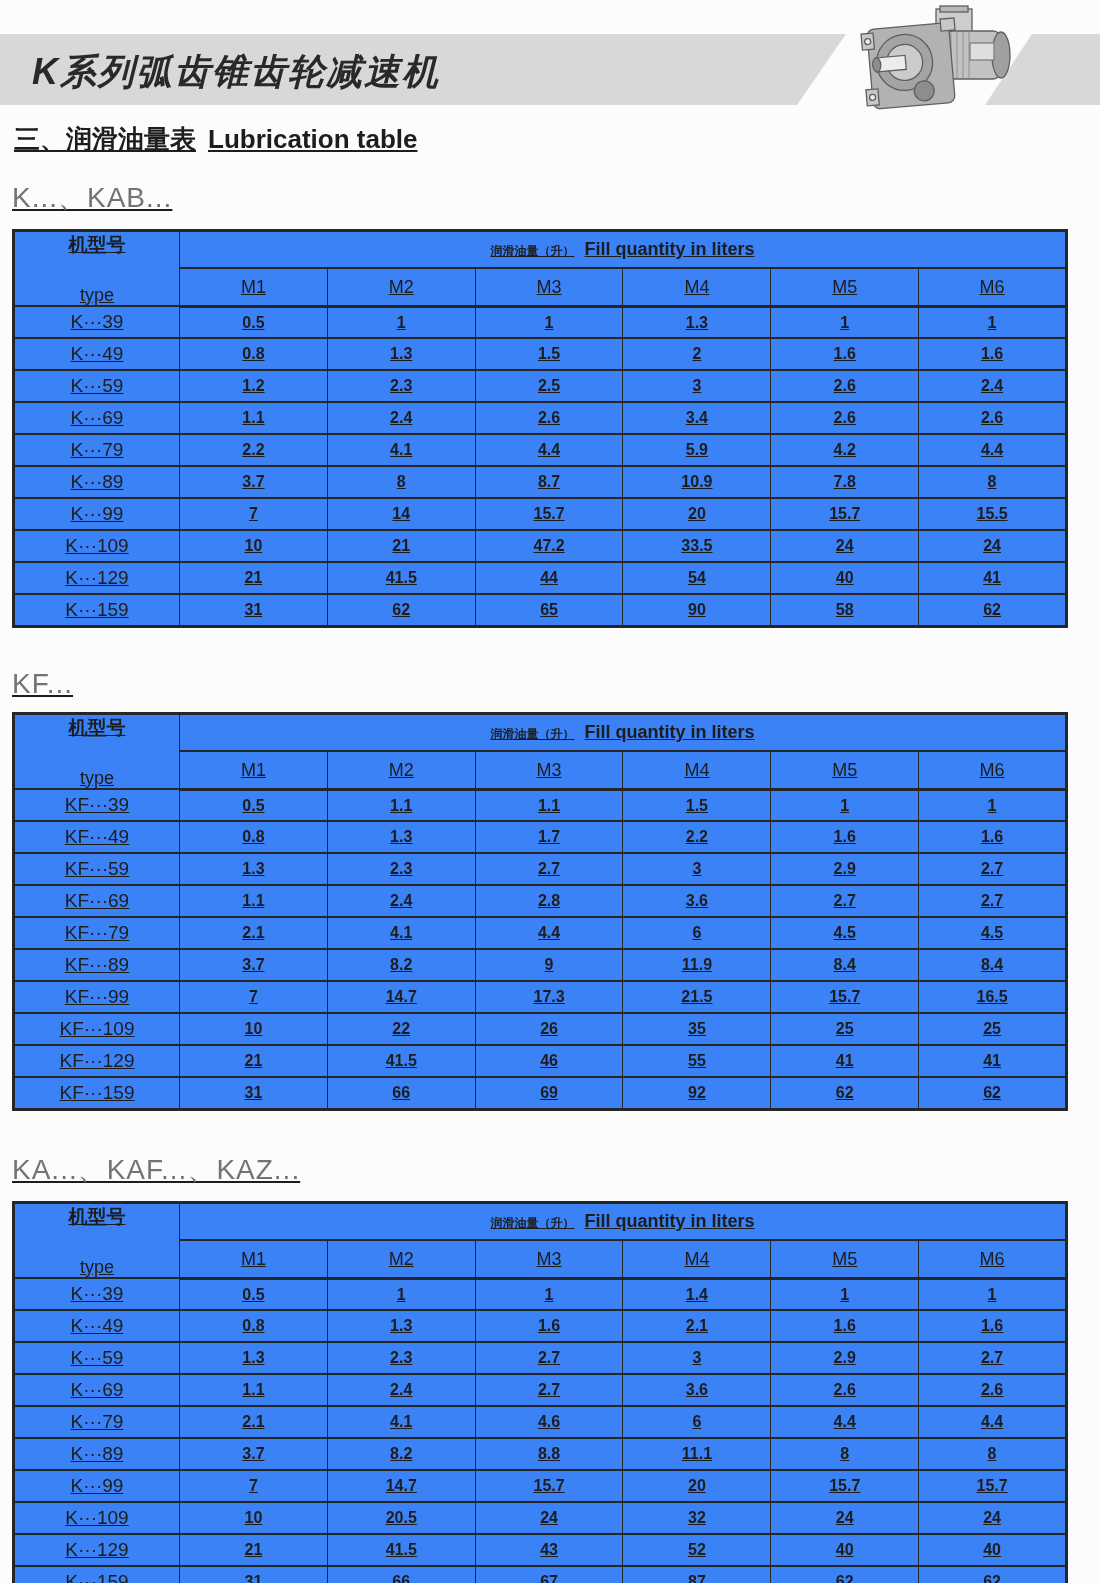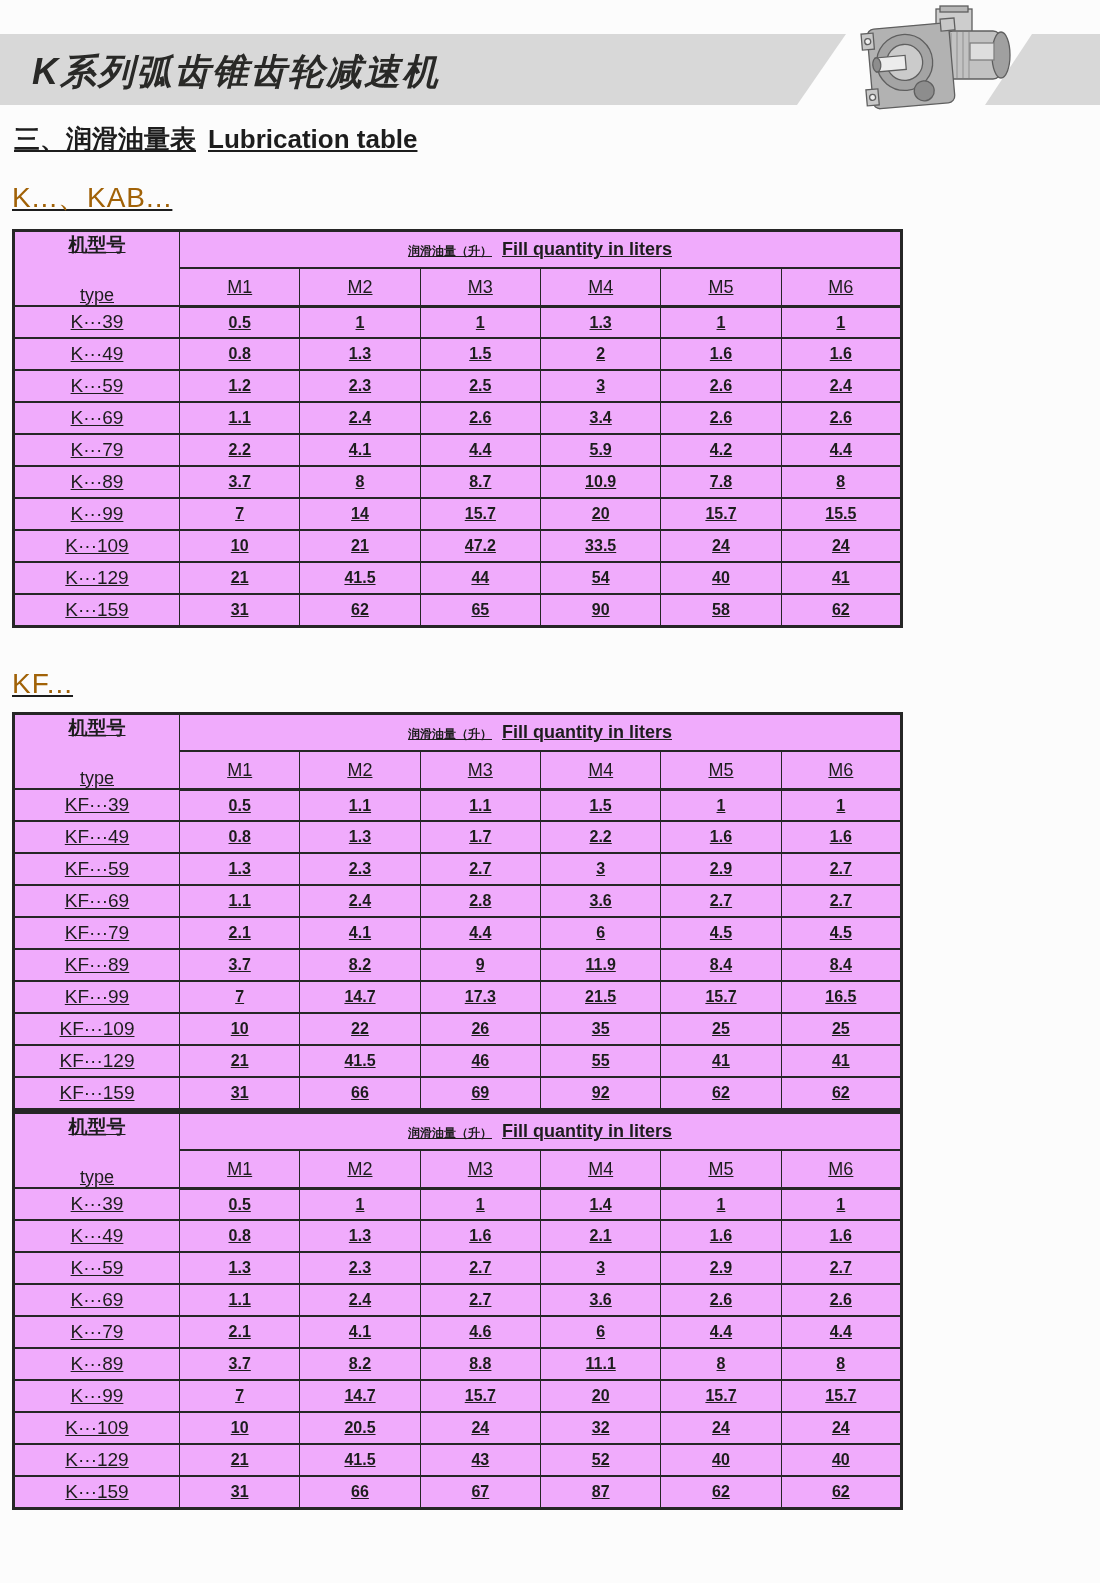--- a/index.html
+++ b/index.html
@@ -40,31 +40,31 @@
   
   main { padding:0 12px;text-decoration:underline; }
   .section-title {
     margin:12px 0 0 2px;
     font-size:26px; font-weight:700;
   }
   .section-title .en { margin-left:12px; font-weight:700; }
 
   
   .tbl-heading {
-    font-size:28px; font-weight:400; color:#a16207;
+    font-size:28px; font-weight:400; color:#737373;
     letter-spacing:1px;
     margin:40px 0 12px 0;
   }
   .tbl-block:first-of-type .tbl-heading { margin-top:22px; }
 
   table.lube {
-    width:891px;
+    width:1056px;
     border-collapse:collapse;
     table-layout:fixed;
-    background:#f0abfc;
+    background:#3b82f6;
     border:3px solid #262626;
   }
   table.lube col.c0 { width:166px; }
   .lube th, .lube td {
     border:1px solid #262626;
     border-top-width:2px; border-bottom-width:2px;
     text-align:center; vertical-align:middle;
     padding:0; overflow:hidden;
   }
   .lube thead tr { height:33px; }
@@ -365,20 +365,21 @@
               <td>66</td>
               <td>69</td>
               <td>92</td>
               <td>62</td>
               <td>62</td>
             </tr>
           </tbody>
         </table>
       </section>
       <section class="tbl-block">
+        <h3 class="tbl-heading">KA...、KAF...、KAZ...</h3>
         <table class="lube">
           <colgroup>
             <col class="c0">
             <col>
             <col>
             <col>
             <col>
             <col>
             <col>
           </colgroup>

